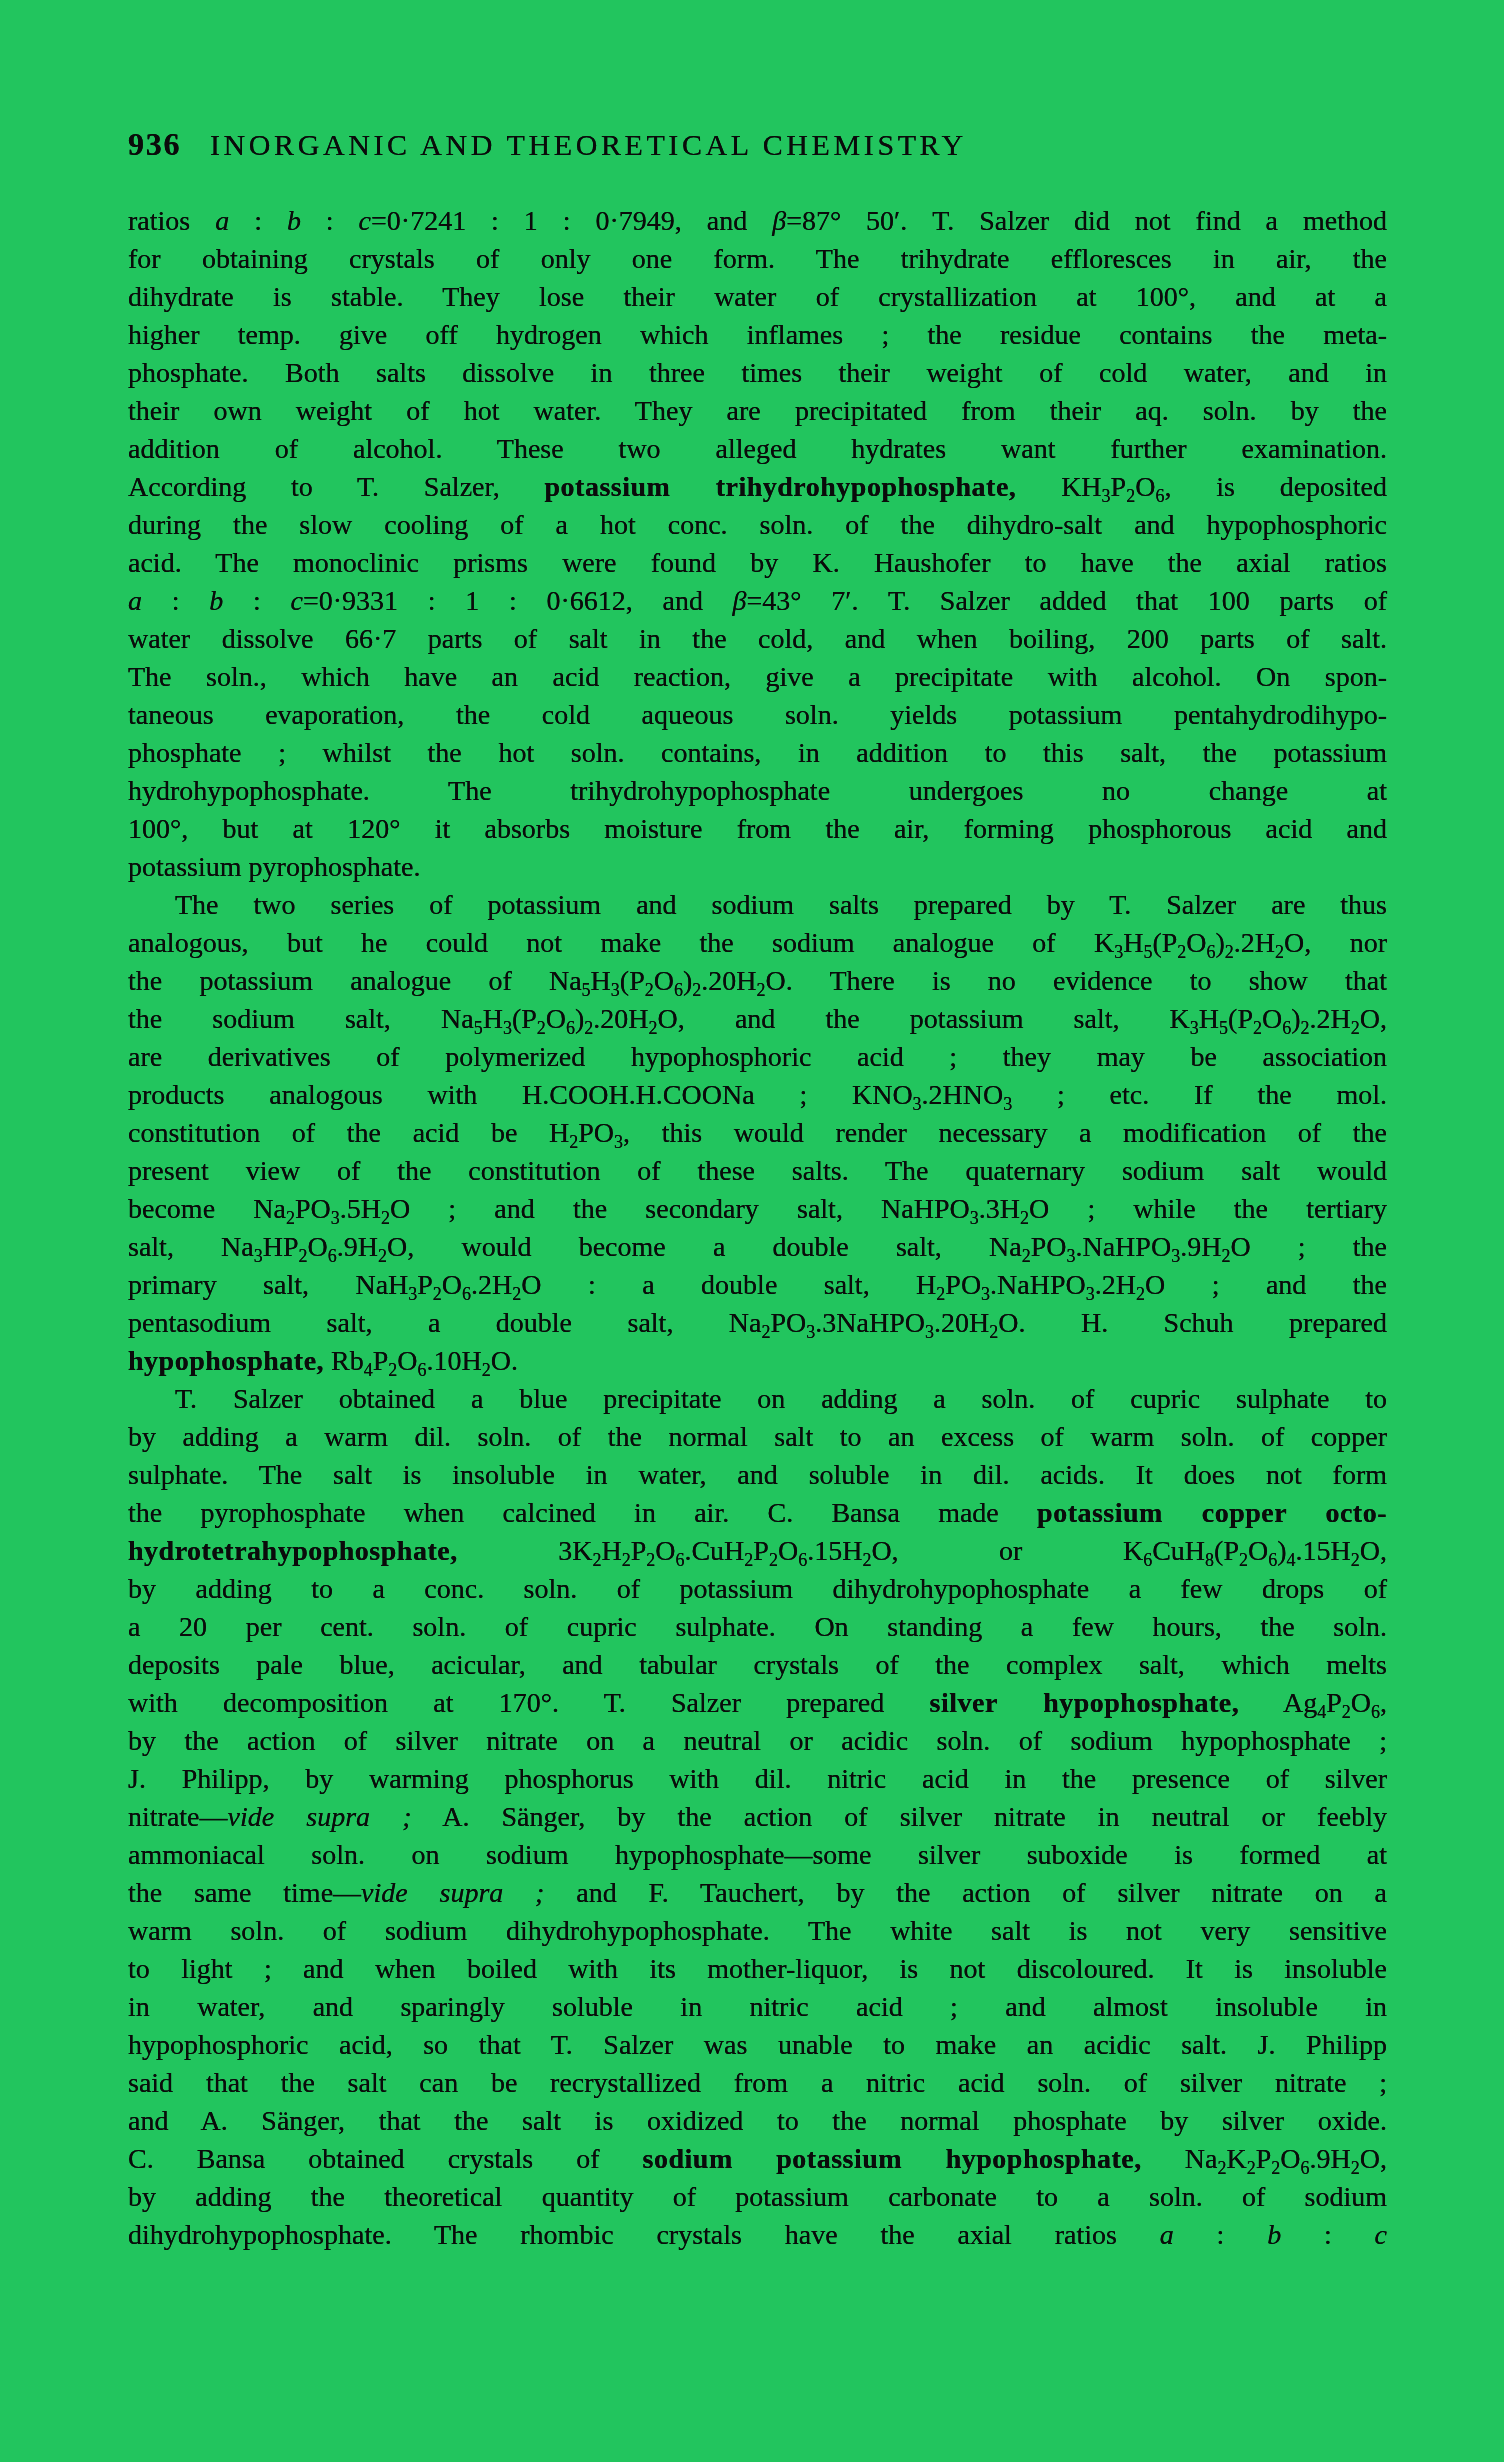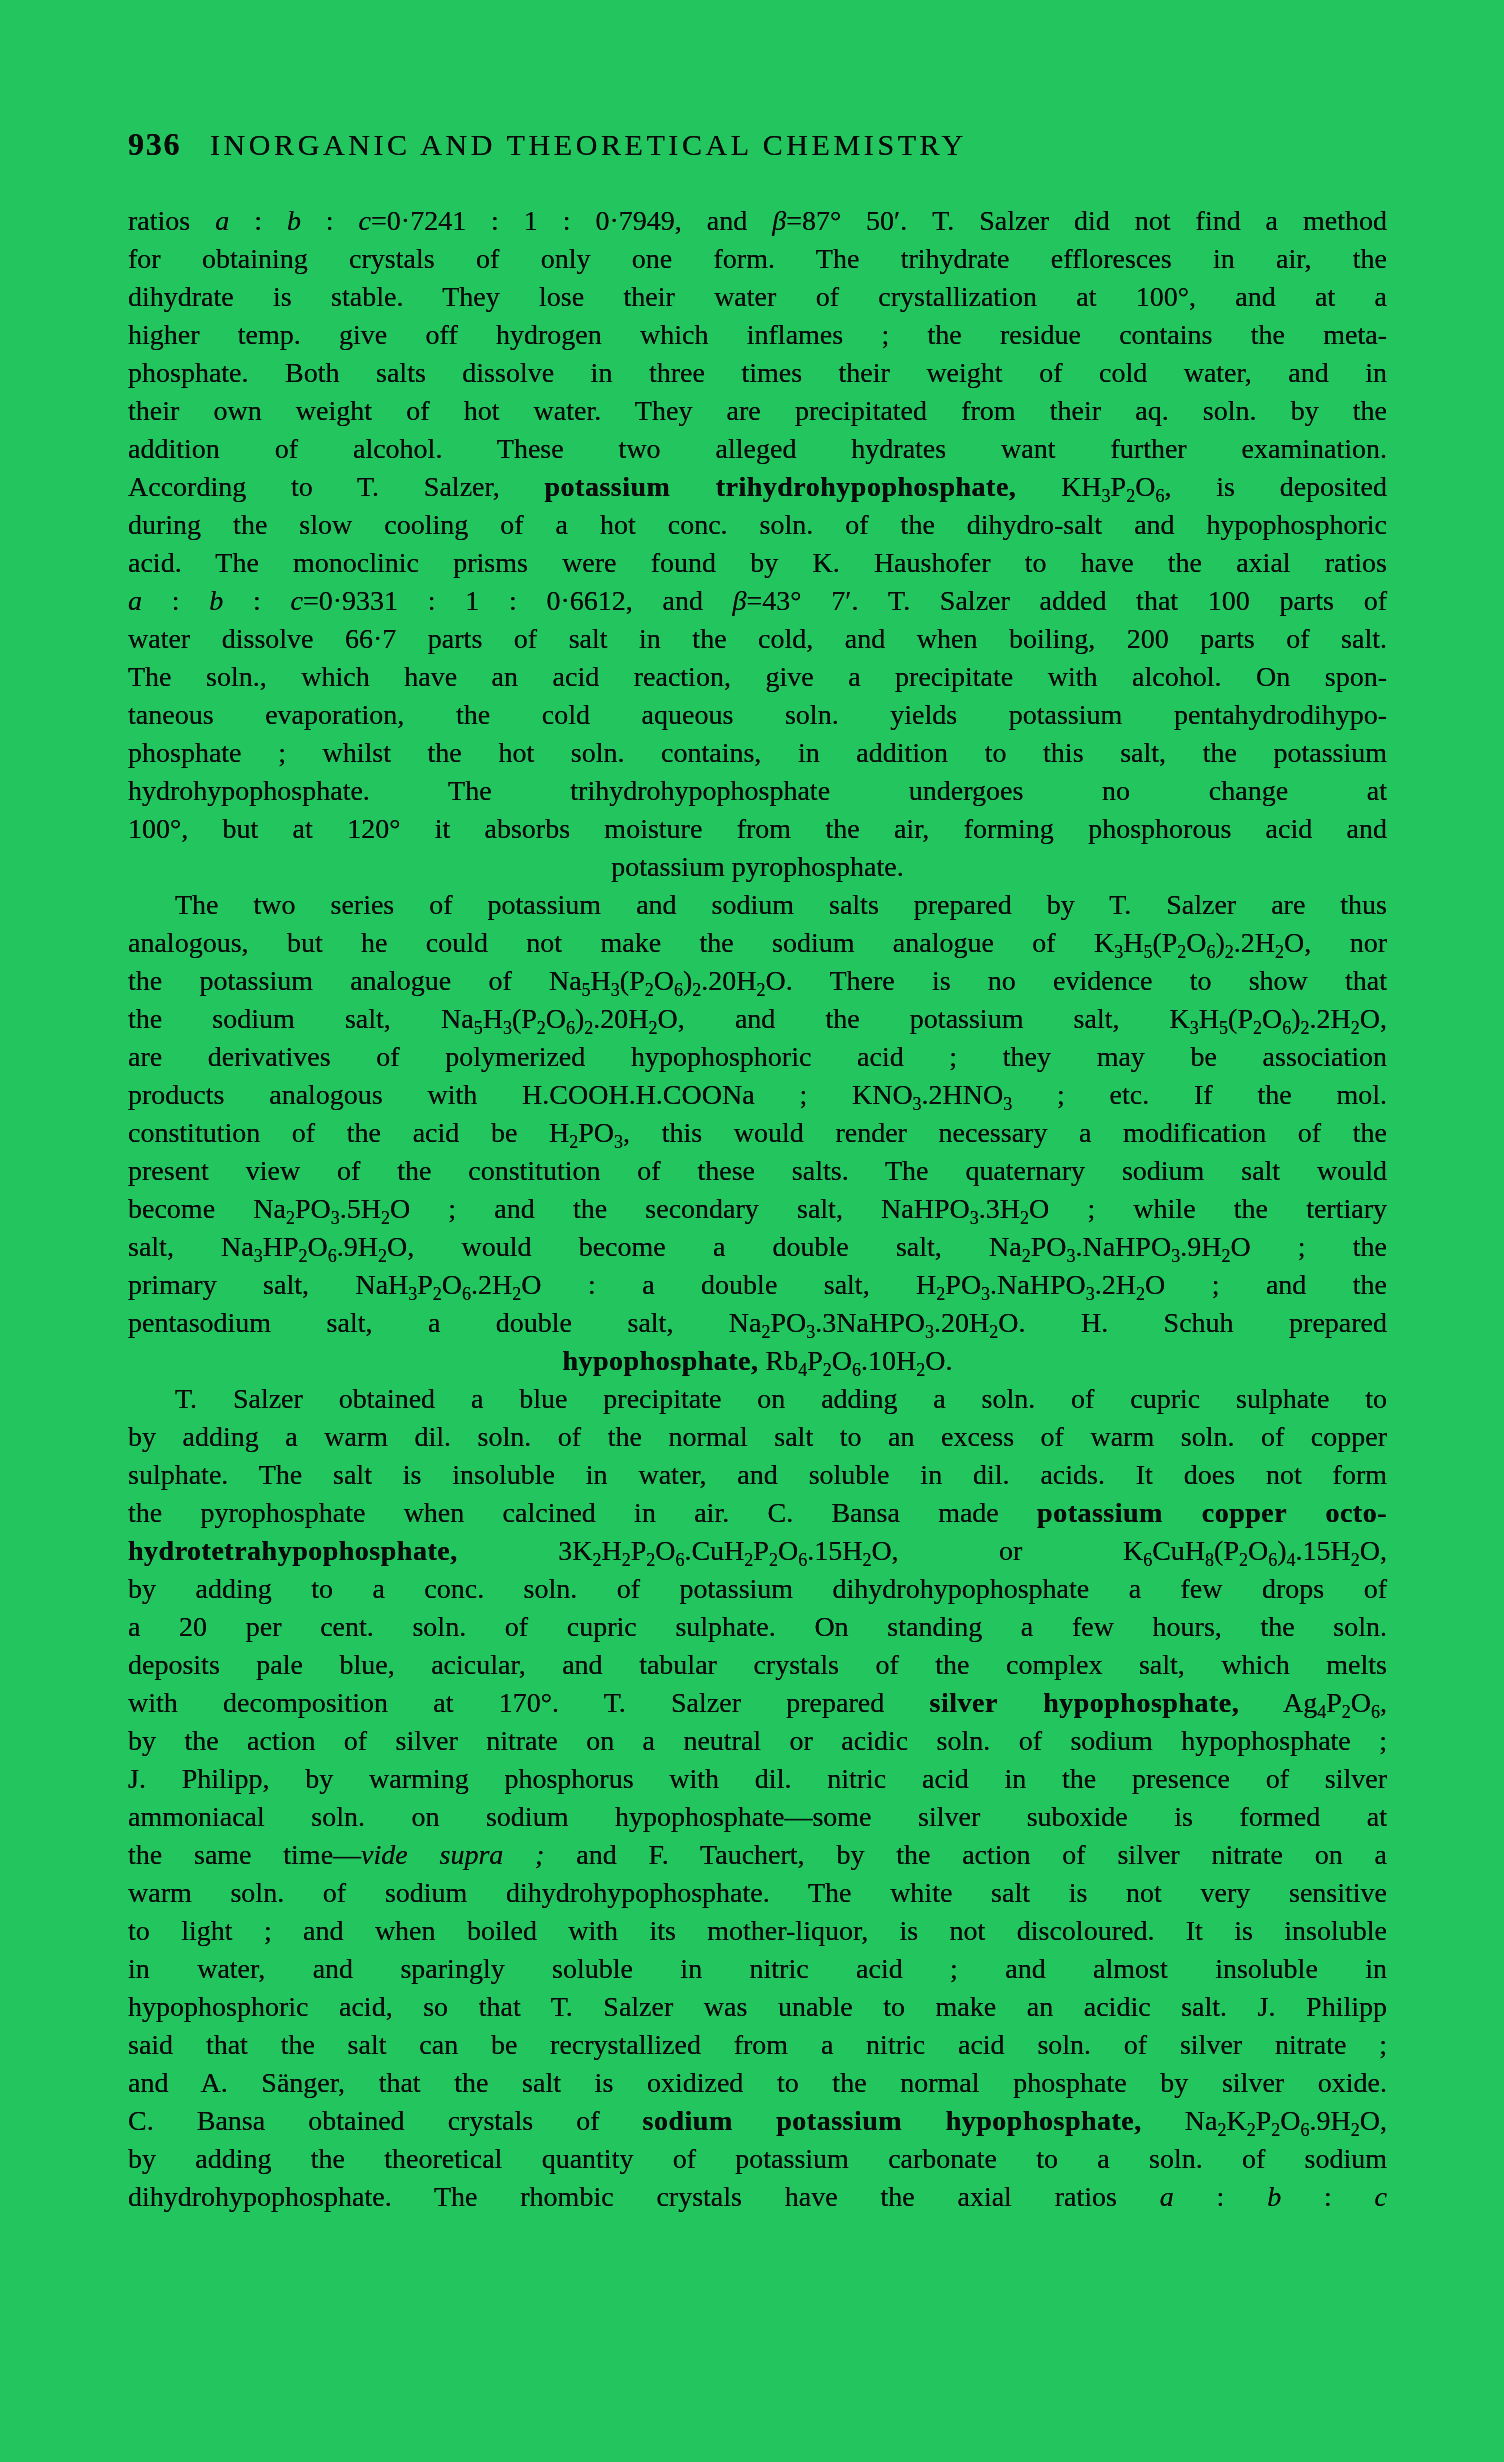--- a/index.html
+++ b/index.html
@@ -52,21 +52,21 @@
   .line {
     height: 38px;
     line-height: 38px;
     font-size: 28px;
     text-align: justify;
     text-align-last: justify;
     white-space: nowrap;
     text-shadow: 0 0 0.5px rgba(0,0,0,0.85);
   }
   .line.end {
-    text-align: center;
+    text-align: left;
     text-align-last: auto;
   }
   .line.indent {
     text-indent: 47px;
   }
   .line sub {
     font-size: 18px;
     line-height: 0;
     vertical-align: baseline;
     position: relative;
@@ -121,20 +121,21 @@
       <div class="line">by adding a warm dil. soln. of the normal salt to an excess of warm soln. of copper</div>
       <div class="line">sulphate.  The salt is insoluble in water, and soluble in dil. acids.  It does not form</div>
       <div class="line">the pyrophosphate when calcined in air.  C. Bansa made <b>potassium copper octo-</b></div>
       <div class="line"><b>hydrotetrahypophosphate,</b> 3K<sub>2</sub>H<sub>2</sub>P<sub>2</sub>O<sub>6</sub>.CuH<sub>2</sub>P<sub>2</sub>O<sub>6</sub>.15H<sub>2</sub>O, or K<sub>6</sub>CuH<sub>8</sub>(P<sub>2</sub>O<sub>6</sub>)<sub>4</sub>.15H<sub>2</sub>O,</div>
       <div class="line">by adding to a conc. soln. of potassium dihydrohypophosphate a few drops of</div>
       <div class="line">a 20 per cent. soln. of cupric sulphate.  On standing a few hours, the soln.</div>
       <div class="line">deposits pale blue, acicular, and tabular crystals of the complex salt, which melts</div>
       <div class="line">with decomposition at 170°.  T. Salzer prepared <b>silver hypophosphate,</b> Ag<sub>4</sub>P<sub>2</sub>O<sub>6</sub>,</div>
       <div class="line">by the action of silver nitrate on a neutral or acidic soln. of sodium hypophosphate ;</div>
       <div class="line">J. Philipp, by warming phosphorus with dil. nitric acid in the presence of silver</div>
+      <div class="line">nitrate—<i>vide supra ;</i>  A. Sänger, by the action of silver nitrate in neutral or feebly</div>
       <div class="line">ammoniacal soln. on sodium hypophosphate—some silver suboxide is formed at</div>
       <div class="line">the same time—<i>vide supra ;</i>  and F. Tauchert, by the action of silver nitrate on a</div>
       <div class="line">warm soln. of sodium dihydrohypophosphate.  The white salt is not very sensitive</div>
       <div class="line">to light ;  and when boiled with its mother-liquor, is not discoloured.  It is insoluble</div>
       <div class="line">in water, and sparingly soluble in nitric acid ;  and almost insoluble in</div>
       <div class="line">hypophosphoric acid, so that T. Salzer was unable to make an acidic salt.  J. Philipp</div>
       <div class="line">said that the salt can be recrystallized from a nitric acid soln. of silver nitrate ;</div>
       <div class="line">and A. Sänger, that the salt is oxidized to the normal phosphate by silver oxide.</div>
       <div class="line">C. Bansa obtained crystals of <b>sodium potassium hypophosphate,</b> Na<sub>2</sub>K<sub>2</sub>P<sub>2</sub>O<sub>6</sub>.9H<sub>2</sub>O,</div>
       <div class="line">by adding the theoretical quantity of potassium carbonate to a soln. of sodium</div>

